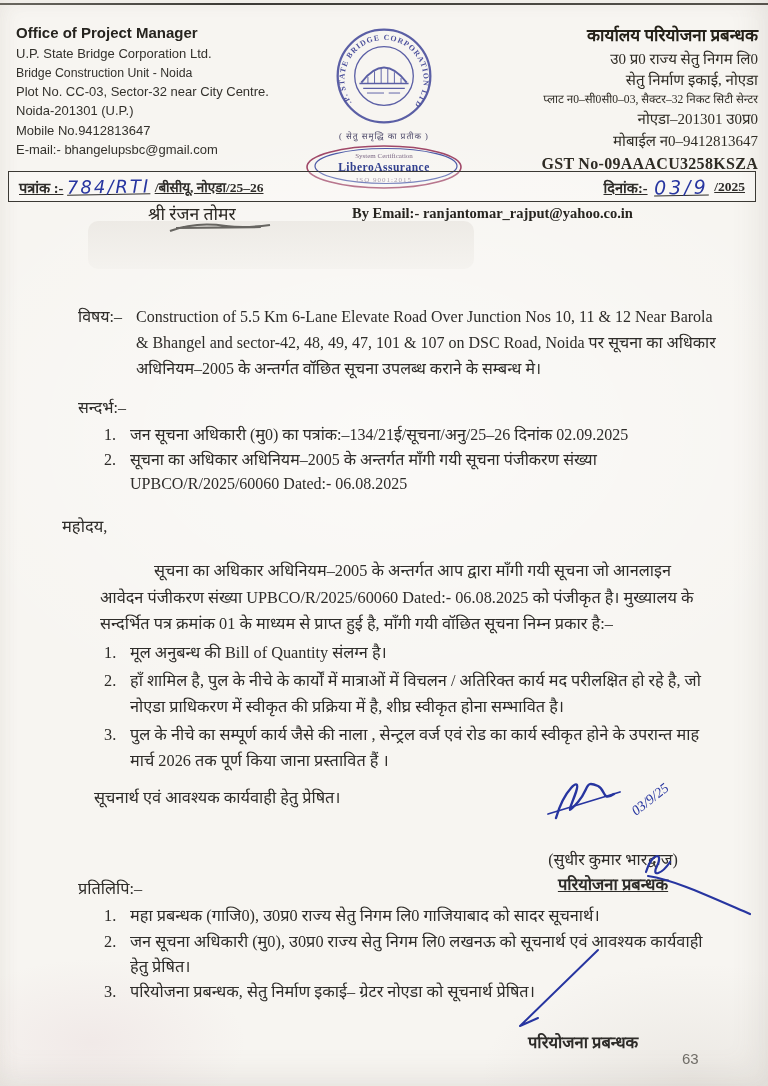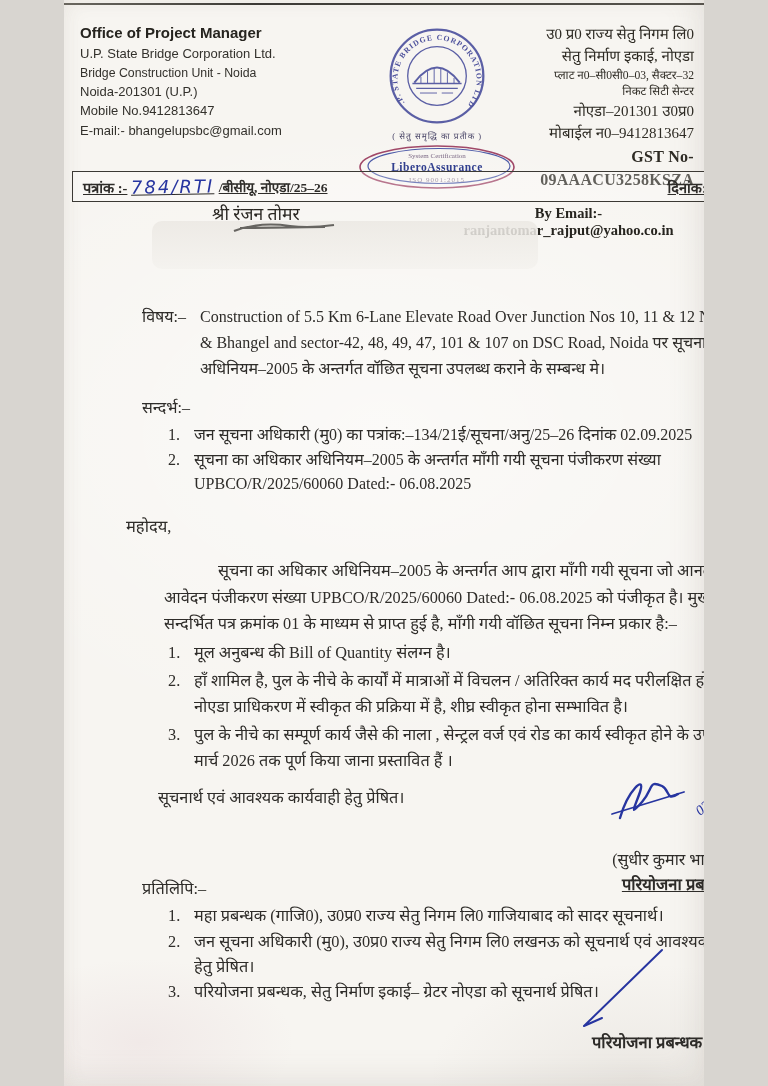--- a/index.html
+++ b/index.html
@@ -1,17 +1,17 @@
 <!DOCTYPE html>
 <html><head>
 <meta charset="utf-8">
 <style>
   html,body{margin:0;padding:0;background:#d8d5d0;}
   .page{
-    position:relative;width:640px;height:1086px;margin:0 auto;overflow:hidden;
+    position:relative;width:768px;height:1086px;margin:0 auto;overflow:hidden;
     background:
       radial-gradient(220px 120px at 12% 96%, rgba(196,150,165,.12), transparent 70%),
       radial-gradient(300px 160px at 90% 99%, rgba(170,160,150,.14), transparent 70%),
       radial-gradient(600px 400px at 50% 40%, rgba(255,255,255,.5), transparent 80%),
       #f7f5f1;
     box-shadow: inset -10px -12px 28px rgba(115,105,95,.10), inset 4px 4px 18px rgba(130,120,110,.06);
     font-family:"Liberation Serif","DejaVu Sans",serif;
     color:#2e2c29;
   }
   .scanline-top{position:absolute;top:3px;left:0;width:100%;height:2px;background:linear-gradient(90deg,#6a675f,#3c3a35 30%,#57544d);}
@@ -32,21 +32,21 @@
   
   .refbox{position:absolute;top:171px;left:8px;width:748px;height:31px;border:1.6px solid #3b3934;display:flex;align-items:center;padding:0 10px;box-sizing:border-box;background:rgba(255,255,255,.25);text-decoration:underline;}
   .refbox .lbl{font-weight:bold;font-size:14.5px;}
   .hand{font-family:"DejaVu Sans",sans-serif;font-style:italic;color:#2735a0;}
   .refbox .hand{font-size:18px;letter-spacing:2px;margin:0 4px;transform:rotate(-1deg);}
   .refbox .rest{font-weight:bold;font-size:13.5px;}
   .refbox .spacer{flex:1;}
   .refbox .date-hand{font-size:19px;letter-spacing:3px;margin:0 6px;}
   
   .recipient{position:absolute;top:201px;left:148px;font-size:17.5px;font-weight:500;color:#2a2722;}
-  .byemail{position:absolute;top:205px;left:369px;font-weight:bold;font-size:14.5px;color:#26241f;text-align:center;}
+  .byemail{position:absolute;top:205px;left:352px;font-weight:bold;font-size:14.5px;color:#26241f;text-align:center;}
   .redaction{position:absolute;top:221px;left:88px;width:386px;height:48px;border-radius:10px;
     background:linear-gradient(180deg,rgba(236,233,228,.9),rgba(243,241,237,.7));}
   .scribble{position:absolute;top:-2px;left:78px;}
   
   .subject{position:absolute;top:304px;left:78px;width:642px;display:flex;font-size:16px;line-height:1.63;}
   .subject .lbl{width:58px;flex:none;}
   .subject .txt{flex:1;}
   
   .refs{position:absolute;top:396px;left:78px;width:640px;font-size:16px;line-height:1.55;}
   .refs .lbl{margin-bottom:2px;}
@@ -78,20 +78,21 @@
 <body>
 
 <div class="page">
   <div class="scanline-top"></div>
 
   <div class="hdr">
     <div class="hdr-left">
       <div class="t">Office of Project Manager</div>
       <div class="l">U.P. State Bridge Corporation Ltd.</div>
       <div class="l small">Bridge Construction Unit - Noida</div>
+      <div class="l">Plot No. CC-03, Sector-32 near City Centre.</div>
       <div class="l">Noida-201301 (U.P.)</div>
       <div class="l">Mobile No.9412813647</div>
       <div class="l">E-mail:- bhangelupsbc@gmail.com</div>
     </div>
 
     <div class="hdr-mid">
       <div class="seal-wrap">
         <svg width="104" height="104" viewBox="0 0 110 110">
           <circle cx="55" cy="55" r="49" fill="none" stroke="#5b5fa5" stroke-width="2.4"></circle>
           <circle cx="55" cy="55" r="31" fill="none" stroke="#5b5fa5" stroke-width="1.4"></circle>
@@ -119,20 +120,21 @@
       <svg width="162" height="48" viewBox="0 0 162 48" style="margin-top:2px;">
         <ellipse cx="81" cy="24" rx="77" ry="21" fill="none" stroke="#a04868" stroke-width="1.6"></ellipse>
         <ellipse cx="83" cy="23" rx="71" ry="17.5" fill="none" stroke="#4d5ba8" stroke-width="1.2"></ellipse>
         <text x="81" y="15" text-anchor="middle" font-size="7" fill="#7d6a86">System Certification</text>
         <text x="81" y="28" text-anchor="middle" font-size="11.5" font-weight="bold" fill="#32408f" letter-spacing=".5">LiberoAssurance</text>
         <text x="81" y="39" text-anchor="middle" font-size="7" fill="#8a7a90" letter-spacing="1">ISO 9001:2015</text>
       </svg>
     </div>
 
     <div class="hdr-right">
+      <div class="t">कार्यालय परियोजना प्रबन्धक</div>
       <div class="l">उ0 प्र0 राज्य सेतु निगम लि0</div>
       <div class="l">सेतु निर्माण इकाई, नोएडा</div>
       <div class="l small">प्लाट न0–सी0सी0–03, सैक्टर–32 निकट सिटी सेन्टर</div>
       <div class="l">नोएडा–201301 उ0प्र0</div>
       <div class="l">मोबाईल न0–9412813647</div>
       <div class="l gst">GST No-09AAACU3258KSZA</div>
     </div>
   </div>
 
   <div class="refbox">

